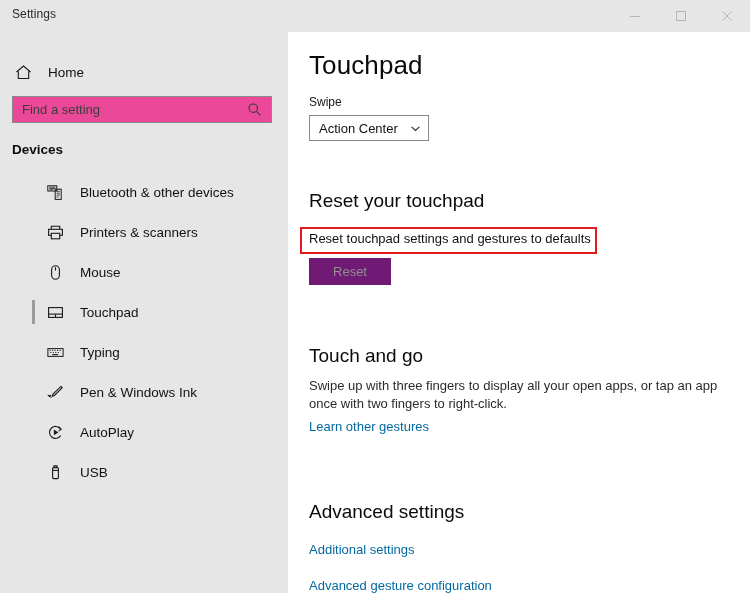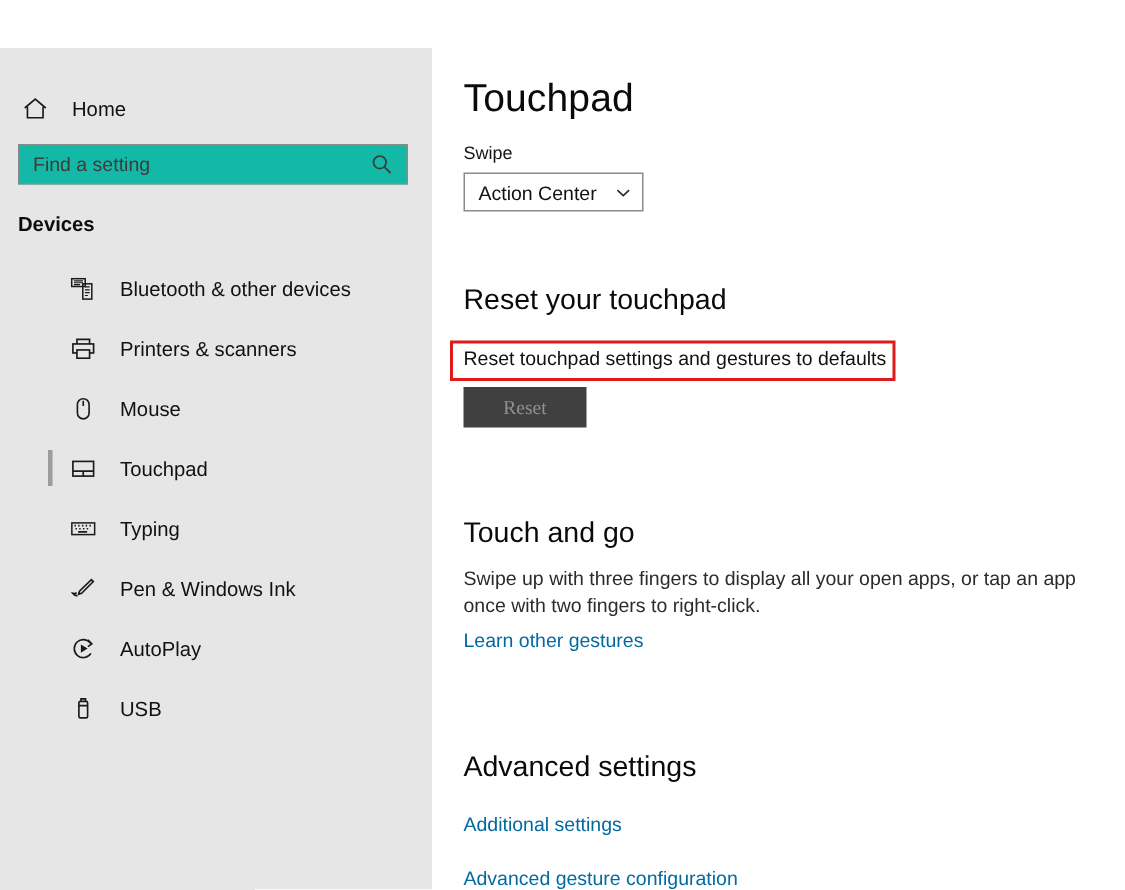--- a/index.html
+++ b/index.html
@@ -89,21 +89,21 @@
     white-space: nowrap;
   }
   .home-row { margin-top: 20px; }
 
   .search-wrap {
     position: absolute;
     left: 12px;
     top: 64px;
     width: 260px;
     height: 27px;
-    background: #14b8a6;
+    background: #ec4899;
     border: 1px solid #8a8a8a;
     box-sizing: border-box;
     display: flex;
     align-items: center;
   }
   .search-input {
     border: 0;
     outline: 0;
     background: transparent;
     font-family: "Liberation Sans", sans-serif;
@@ -218,23 +218,23 @@
     font-size: 13px;
     color: #111111;
     white-space: nowrap;
   }
   .reset-btn {
     position: absolute;
     left: 21px;
     top: 226px;
     width: 82px;
     height: 27px;
-    background: #404040;
+    background: #701a75;
     border: 0;
-    font-family: Liberation Serif, serif;
+    font-family: Liberation Sans, sans-serif;
     font-size: 13px;
     color: #919191;
     cursor: default;
   }
 
   .highlight-box {
     position: absolute;
     left: 12px;
     top: 195px;
     width: 297px;
@@ -263,20 +263,41 @@
   }
   .link-gestures { top: 387px; }
   .link-additional { top: 510px; }
   .link-advanced { top: 546px; }
 </style>
 </head>
 <body>
 
 <div id="app">
 
+  <div class="titlebar">
+    <div class="titlebar-caption">Settings</div>
+    <div class="win-controls">
+      <div class="win-btn">
+        <svg width="12" height="12" viewBox="0 0 12 12">
+            <line class="stroke" x1="1" y1="6.5" x2="11" y2="6.5"></line>
+          </svg>
+      </div>
+      <div class="win-btn">
+        <svg width="12" height="12" viewBox="0 0 12 12">
+            <rect class="stroke" x="1.5" y="1.5" width="9" height="9"></rect>
+          </svg>
+      </div>
+      <div class="win-btn">
+        <svg width="12" height="12" viewBox="0 0 12 12">
+            <line class="stroke" x1="1.5" y1="1.5" x2="10.5" y2="10.5"></line>
+            <line class="stroke" x1="10.5" y1="1.5" x2="1.5" y2="10.5"></line>
+          </svg>
+      </div>
+    </div>
+  </div>
 
   <div class="sidebar">
 
     <div class="nav-row home-row">
       <span class="ico">
         <svg width="17" height="17" viewBox="0 0 17 17" fill="none" stroke="currentColor" stroke-width="1.1">
           <path d="M1.5 8 L8.5 2 L15.5 8"></path>
           <path d="M3.3 7.2 V14.5 H13.7 V7.2"></path>
         </svg>
       </span>

